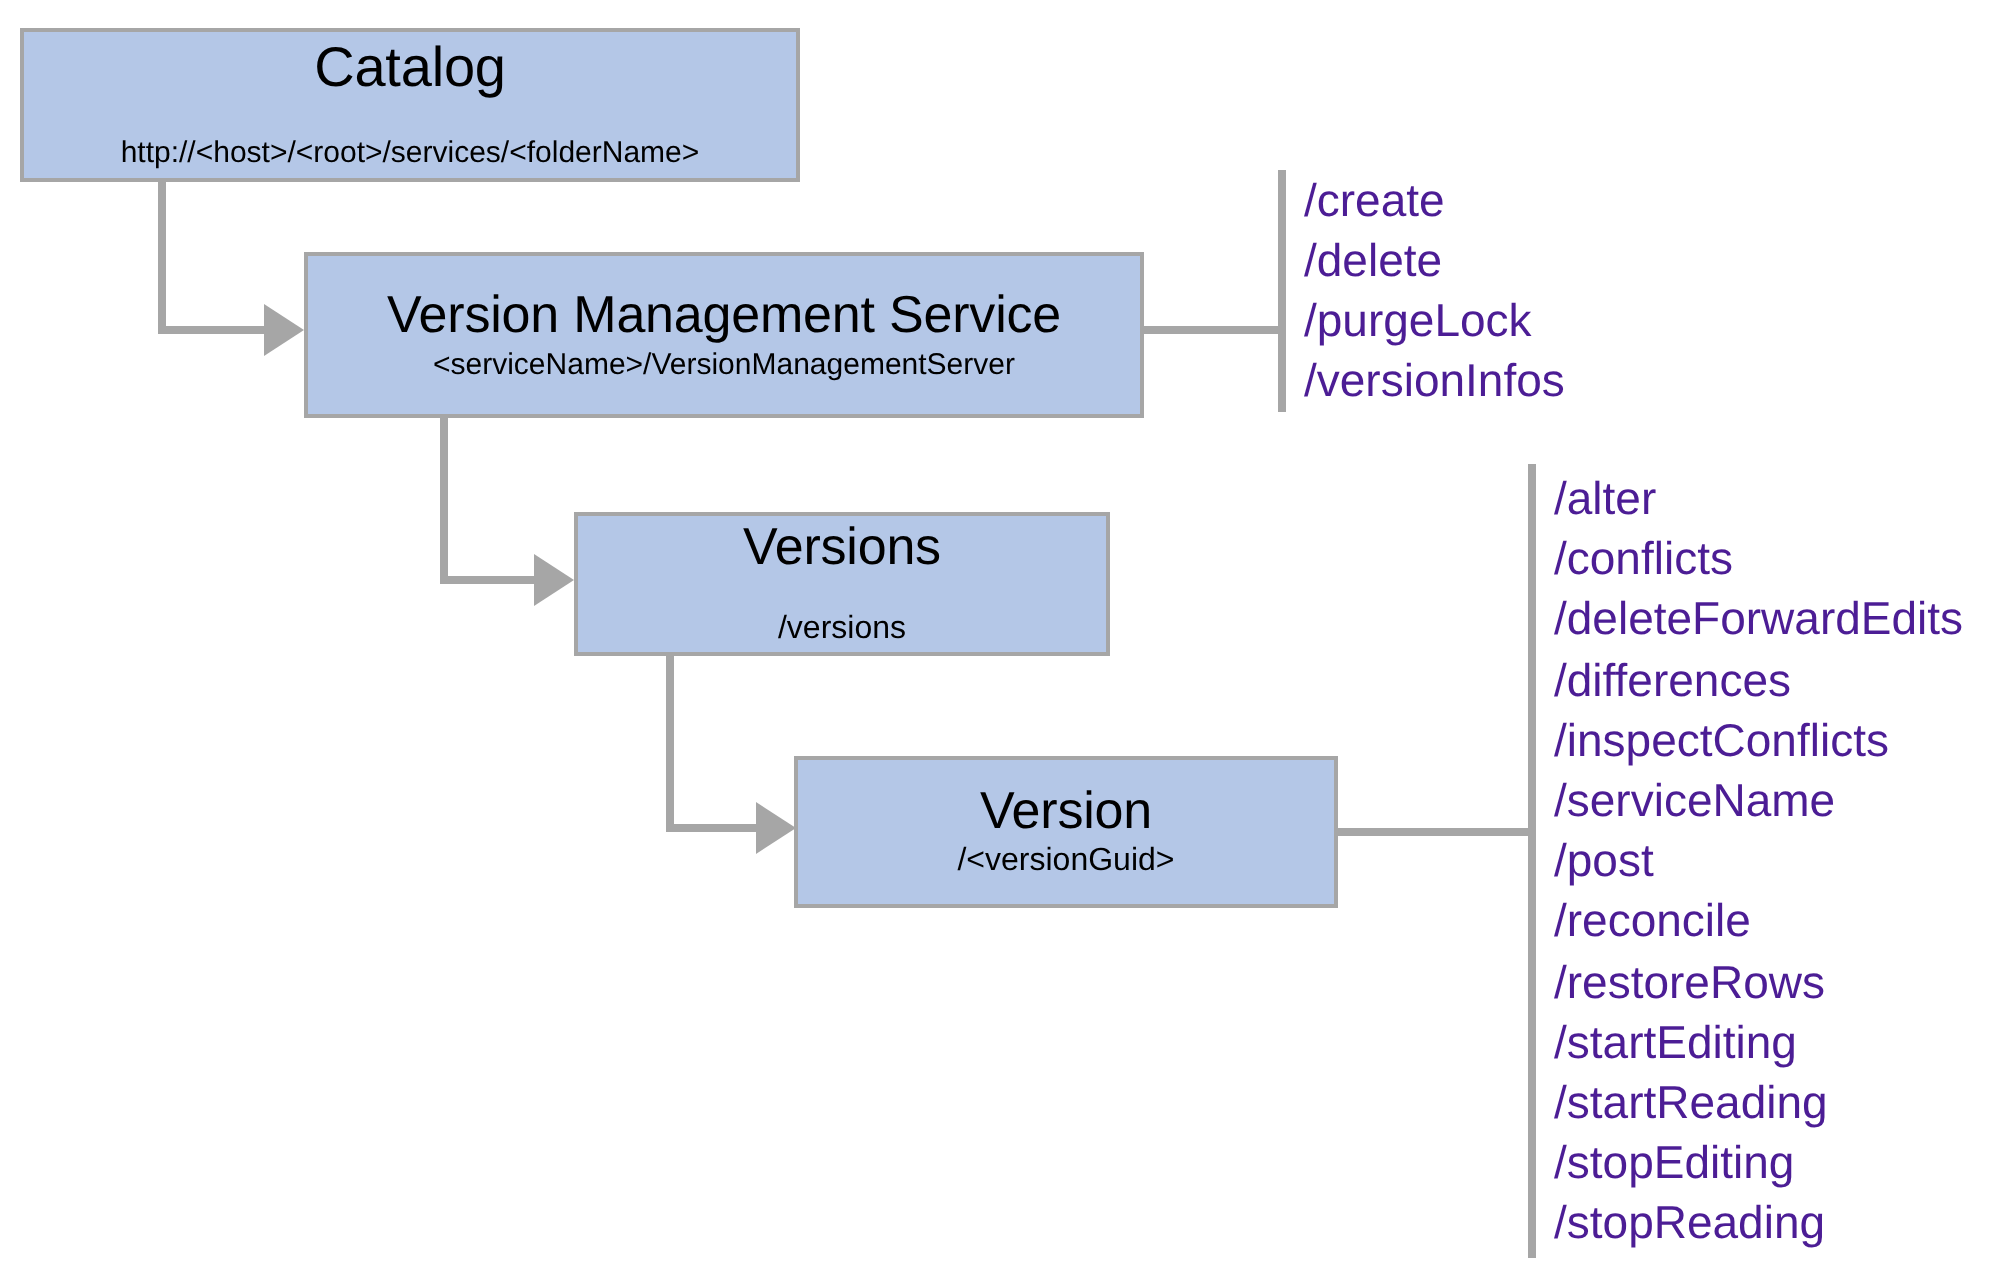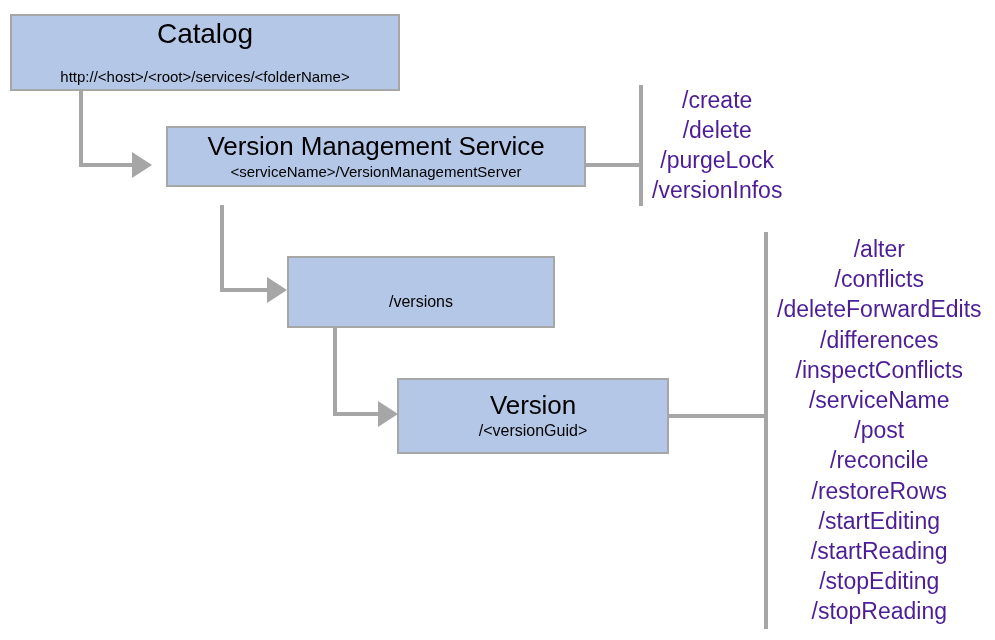--- a/index.html
+++ b/index.html
@@ -12,21 +12,20 @@
     height: 640px;
     font-family: "Liberation Sans", sans-serif;
     position: relative;
     overflow: hidden;
   }
   #diagram {
     position: absolute;
     left: 0; top: 0;
     width: 995px;
     height: 640px;
-    text-align: center;
   }
   .node {
     position: absolute;
     box-sizing: border-box;
     background: #b4c7e7;
     border: 2px solid #a6a6a6;
     display: flex;
     flex-direction: column;
     align-items: center;
     justify-content: center;
@@ -42,21 +41,21 @@
   .node .subtitle {
     font-size: 15px;
     line-height: 1.05;
     margin-top: 4px;
     white-space: nowrap;
   }
   #node-catalog { left: 10px; top: 14px; width: 390px; height: 77px; }
   #node-catalog .title { font-size: 28px; }
   #node-catalog .subtitle { font-size: 15px; margin-top: 20px; }
 
-  #node-vms { left: 152px; top: 126px; width: 420px; height: 61px; margin-left: 14px; }
+  #node-vms { left: 152px; top: 126px; width: 420px; height: 83px; }
   #node-vms .title { font-size: 26px; }
   #node-vms .subtitle { font-size: 15px; margin-top: 5px; }
 
   #node-versions { left: 287px; top: 256px; width: 268px; height: 72px; }
   #node-versions .title { font-size: 26px; }
   #node-versions .subtitle { font-size: 16px; margin-top: 20px; }
 
   #node-version { left: 397px; top: 378px; width: 272px; height: 76px; }
   #node-version .title { font-size: 26px; }
   #node-version .subtitle { font-size: 16px; margin-top: 4px; }
@@ -118,20 +117,21 @@
     <div class="title">Catalog</div>
     <div class="subtitle">http://&lt;host&gt;/&lt;root&gt;/services/&lt;folderName&gt;</div>
   </div>
 
   <div class="node" id="node-vms">
     <div class="title">Version Management Service</div>
     <div class="subtitle">&lt;serviceName&gt;/VersionManagementServer</div>
   </div>
 
   <div class="node" id="node-versions">
+    <div class="title">Versions</div>
     <div class="subtitle">/versions</div>
   </div>
 
   <div class="node" id="node-version">
     <div class="title">Version</div>
     <div class="subtitle">/&lt;versionGuid&gt;</div>
   </div>
 
   <div class="endpoint-list" id="ep-list-vms" style="left:652px; top:85px; line-height:30px;">
       <span class="ep">/create</span>

